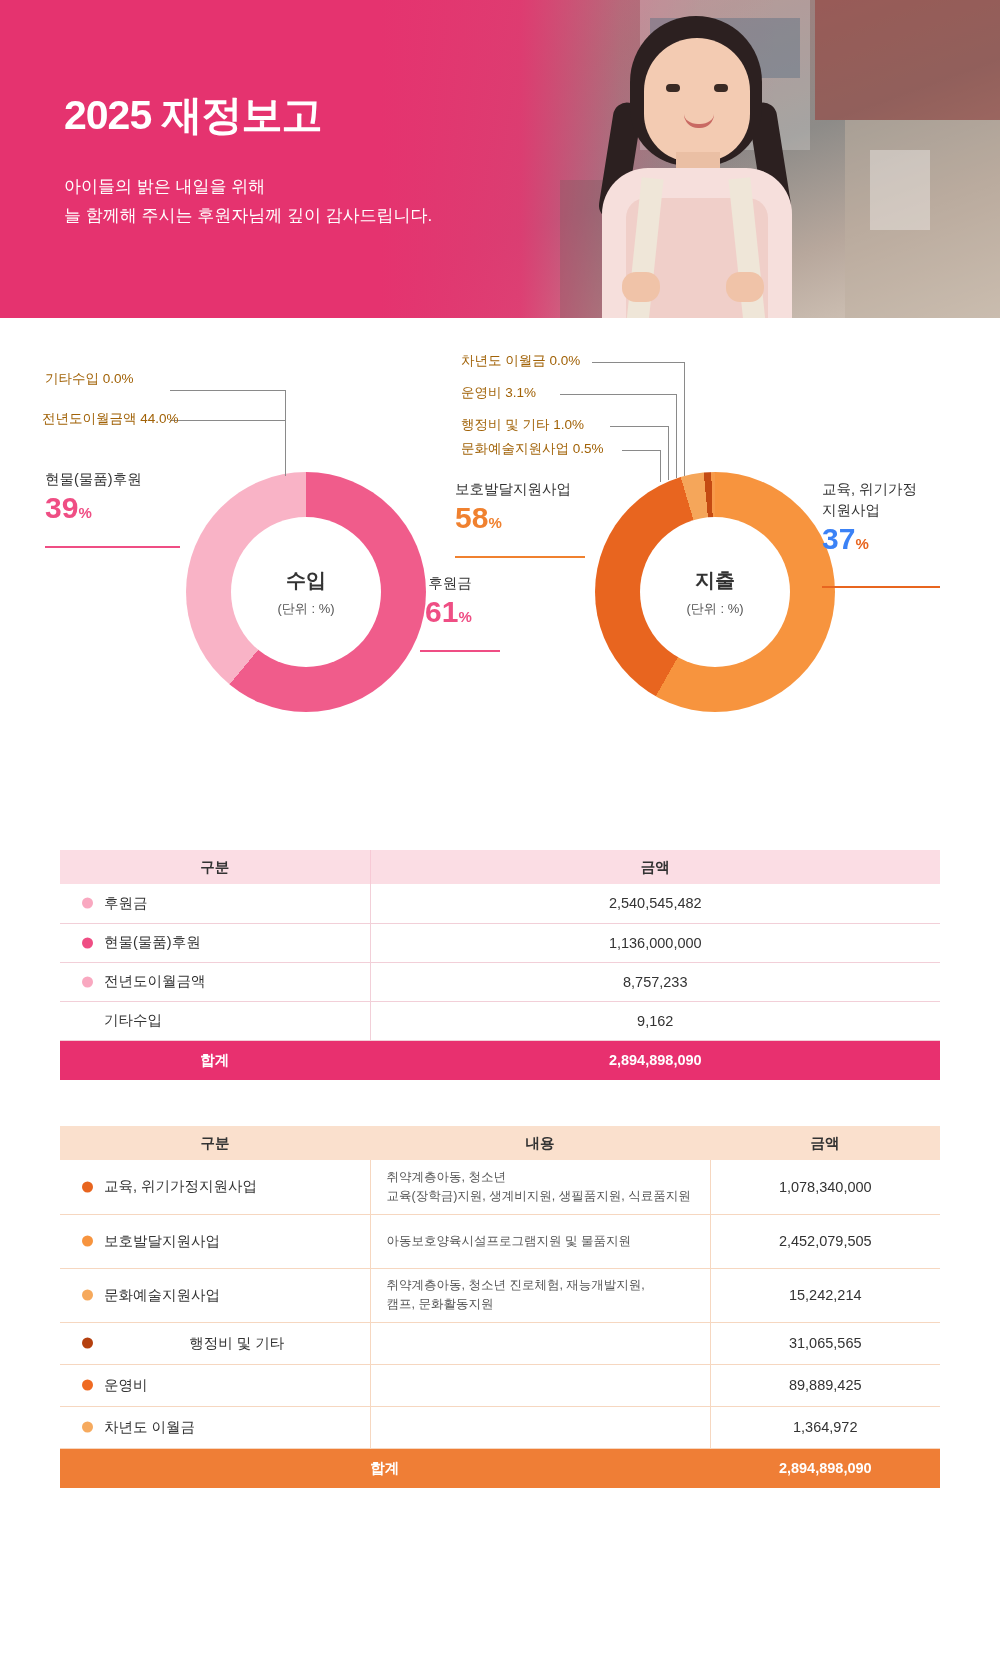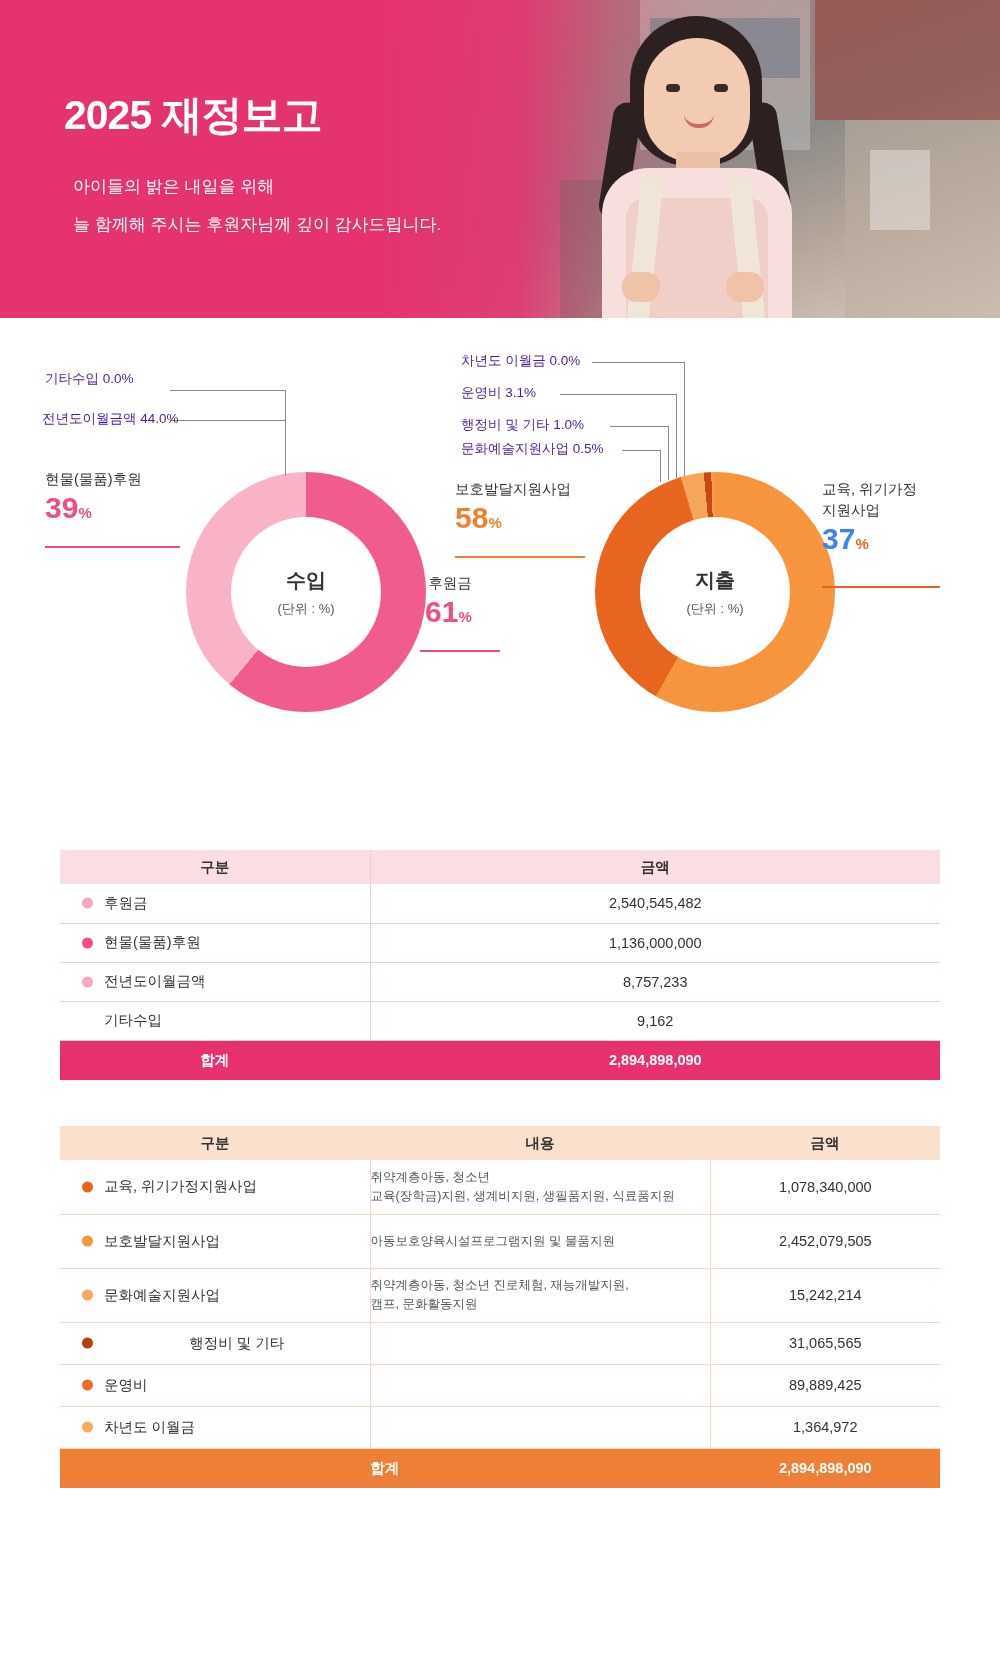--- a/index.html
+++ b/index.html
@@ -63,38 +63,38 @@
   .strap-l { left:86px; transform:rotate(6deg); }
   .strap-r { left:188px; transform:rotate(-6deg); }
   .hand-l, .hand-r { position:absolute; top:262px; width:38px; height:30px; background:#f0c3a8; border-radius:14px; }
   .hand-l { left:74px; }
   .hand-r { left:178px; }
 
   .hero-text { position:absolute; left:64px; top:88px; z-index:4; }
   .hero-title {
     color:#ffffff; font-size:41px; font-weight:bold; letter-spacing:-1px; margin:0 0 30px 0;
   }
-  .hero-sub { color:#ffffff; font-size:17px; line-height:1.7; margin:9px; font-weight:500; }
+  .hero-sub { color:#ffffff; font-size:17px; line-height:1.7; margin:0; font-weight:500; }
 
   
   .charts { position:relative; width:1000px; height:530px; }
 
   .donut-wrap { position:absolute; }
   .donut {
     position:relative; width:240px; height:240px; border-radius:50%;
   }
   .donut-hole {
     position:absolute; left:50%; top:50%; transform:translate(-50%,-50%);
     width:150px; height:150px; background:#fff; border-radius:50%;
     display:flex; flex-direction:column; align-items:center; justify-content:center;
   }
   .donut-hole .d-title { font-size:20px; font-weight:bold; color:#333; }
   .donut-hole .d-unit { font-size:13px; color:#555; margin-top:6px; }
 
-  .lbl { position:absolute; font-size:13.5px; color:#4c1d95; white-space:nowrap; }
+  .lbl { position:absolute; font-size:13.5px; color:#a16207; white-space:nowrap; }
   .lbl-big { position:absolute; white-space:nowrap; }
   .lbl-big .nm { font-size:14.5px; color:#333; display:block; margin-bottom:2px; }
   .lbl-big .vl { font-size:30px; font-weight:bold; }
   .lbl-big .pct { font-size:15px; font-weight:bold; }
   .rule { position:absolute; height:2px; }
 
   .leader { position:absolute; background:#8a8a8a; }
 
   
   .tables { position:absolute; left:0; top:850px; width:1000px; }
@@ -109,21 +109,21 @@
   .t-income .total td { background:#e8306f; color:#fff; font-weight:bold; text-align:center; height:40px; border-bottom:none; }
   .t-income .total td.c-amount { border-left:1px solid #e8306f; }
 
   .dot { position:absolute; left:22px; top:50%; transform:translateY(-50%); width:11px; height:11px; border-radius:50%; }
 
   .gap { height:46px; }
 
   .t-expense th { background:#fae0cd; color:#333; font-weight:bold; height:34px; }
   .t-expense td { border-bottom:1px solid #f6d7c0; }
   .t-expense .c-label { padding-left:44px; position:relative; height:54px; }
-  .t-expense .c-desc { font-size:12.5px; color:#555; line-height:1.5; border-left:1px solid #f6d7c0; }
+  .t-expense .c-desc { font-size:12.5px; color:#555; line-height:1.5; border-left:1px solid #f6d7c0; padding-left:16px; }
   .t-expense .c-amount { text-align:center; border-left:1px solid #f6d7c0; }
   .t-expense .total td { background:#ef7e36; color:#fff; font-weight:bold; text-align:center; height:40px; border-bottom:none; }
   .t-expense .total td.c-amount { border-left:1px solid #ef7e36; }
 </style>
 </head>
 <body>
 
 <div class="hero">
   <div class="hero-bg">
     <div class="hero-bld1"></div>

